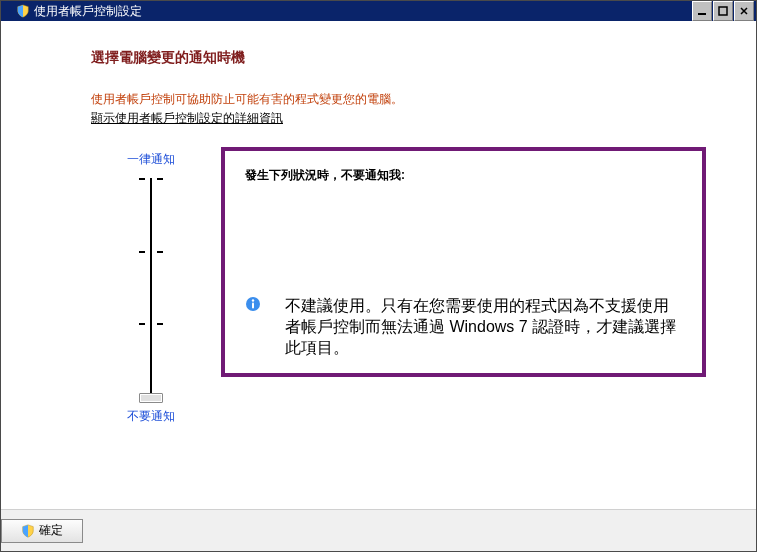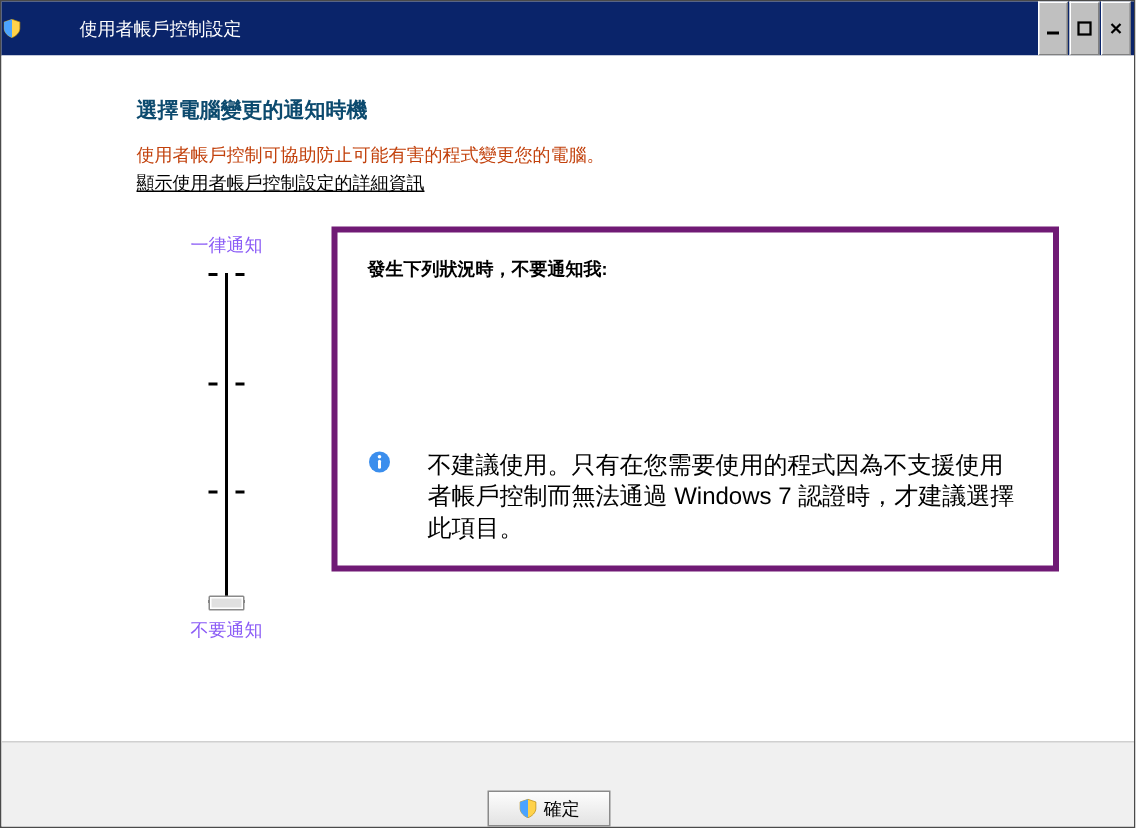--- a/index.html
+++ b/index.html
@@ -14,28 +14,27 @@
   }
   .window {
     width: 757px;
     height: 552px;
     display: flex;
     flex-direction: column;
     border: 1px solid #4a4a4a;
   }
   
   .titlebar {
-    height: 36px;
+    height: 20px;
     background: linear-gradient(#0a246a, #0a246a);
     display: flex;
     align-items: center;
     color: #fff;
-    padding-left: 0;
+    padding-left: 15px;
     font-size: 12px;
-    gap: 34px;
   }
   .titlebar .shield-icon {
     width: 14px; height: 14px;
     margin-right: 4px;
     display: inline-flex;
     align-items: center;
     justify-content: center;
   }
   .titlebar .title-text { flex: 1; }
   .titlebar .controls {
@@ -62,22 +61,22 @@
   
   .content {
     flex: 1;
     background: #fff;
     padding: 28px 40px 10px 90px;
     position: relative;
   }
   .heading {
     font-size: 14px;
     font-weight: bold;
-    color: #0c4a6e;
-    margin-bottom: 12px;
+    color: #7f1d1d;
+    margin-bottom: 24px;
   }
   .desc {
     color: #c2410c;
     margin-bottom: 2px;
   }
   .link {
     color: #000000;
     text-decoration: underline;
     cursor: pointer;
   }
@@ -88,21 +87,21 @@
   }
   
   .slider-col {
     width: 120px;
     display: flex;
     flex-direction: column;
     align-items: center;
   }
   .slider-label-top, .slider-label-bottom {
     font-size: 12px;
-    color: #8b5cf6;
+    color: #1d4ed8;
     text-align: center;
     margin: 4px 0;
   }
   .slider-track-wrap {
     position: relative;
     height: 220px;
     width: 50px;
     margin: 6px 0;
     display: flex;
     justify-content: center;
@@ -169,29 +168,27 @@
     align-items: flex-start;
     gap: 24px;
     font-size: 16px;
   }
   .panel-note .info-icon {
     width: 16px; height: 16px; flex-shrink: 0;
     display: inline-flex;
   }
   
   .buttonbar {
-    height: 57px;
+    height: 42px;
     background: #f0f0f0;
     border-top: 1px solid #d0d0d0;
     display: flex;
-    justify-content: flex-end;
     align-items: center;
     gap: 10px;
     padding-right: 26px;
-    flex-direction: column;
   }
   .btn {
     min-width: 82px;
     height: 24px;
     background: linear-gradient(#fdfdfd, #e3e3e3);
     border: 1px solid #8a8a8a;
     display: flex;
     align-items: center;
     justify-content: center;
     gap: 4px;

